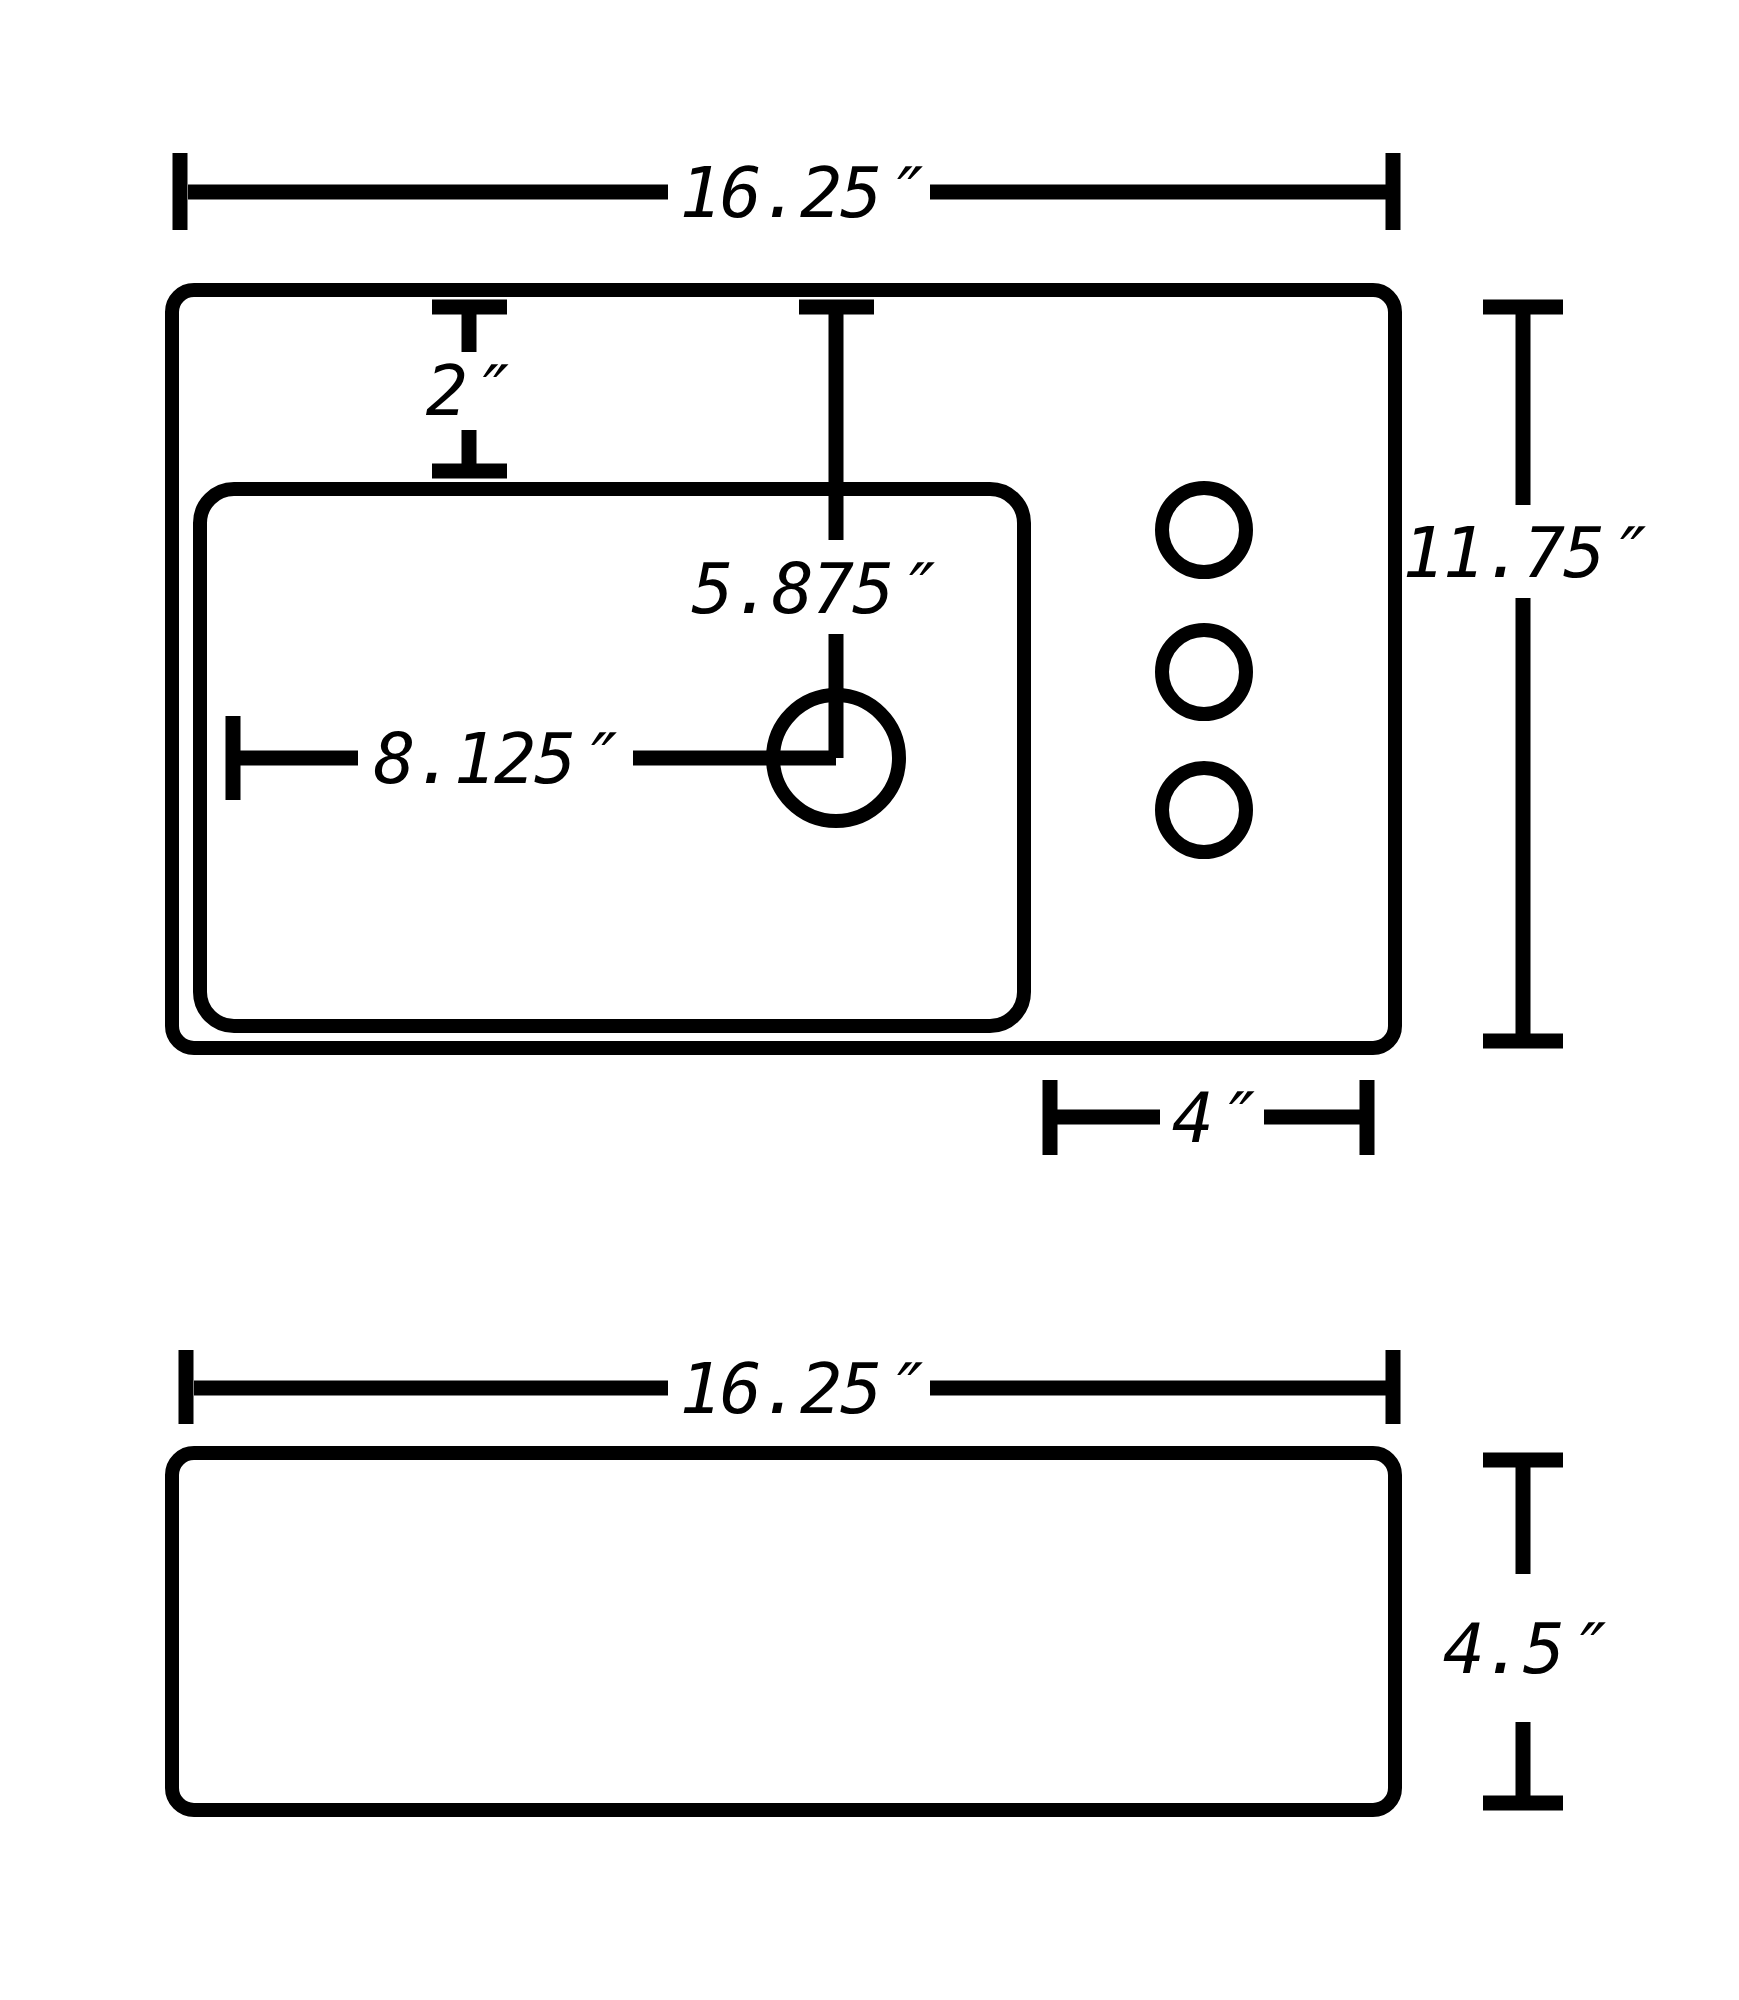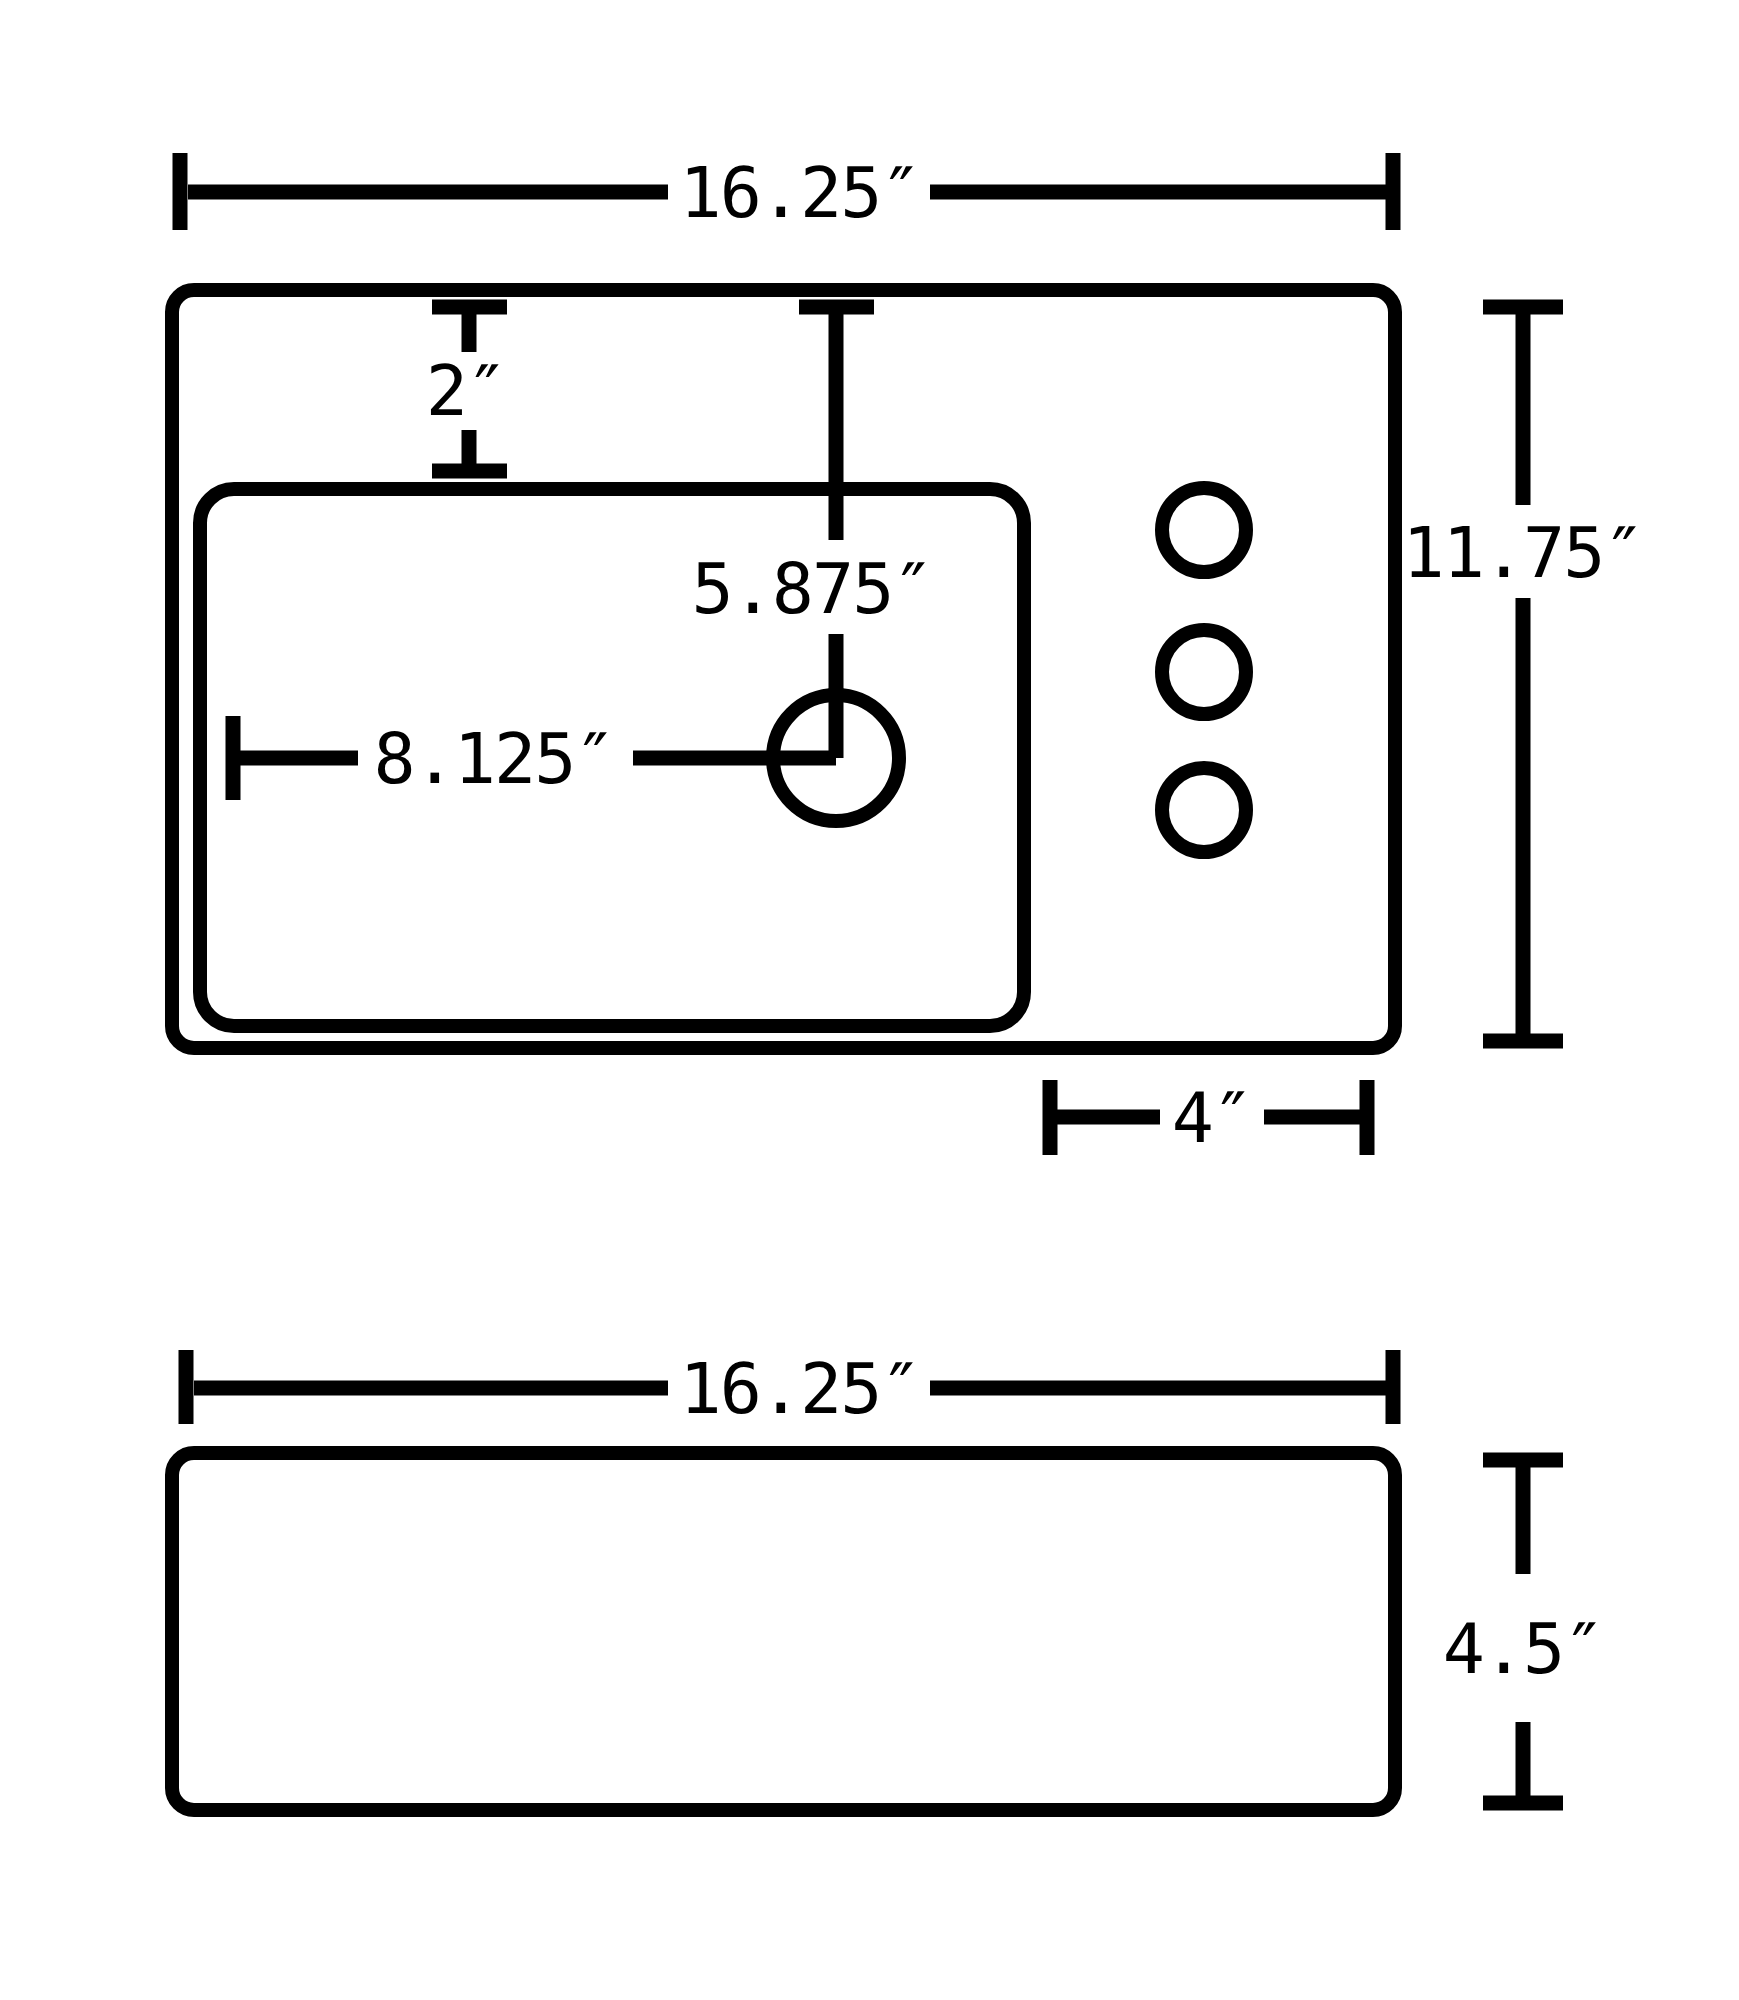--- a/index.html
+++ b/index.html
@@ -5,20 +5,21 @@
   html, body {
     margin: 0;
     padding: 0;
     background: #ffffff;
   }
   .canvas {
     width: 1739px;
     height: 2000px;
     background: #ffffff;
     position: relative;
+    font-style: italic;
   }
   svg {
     display: block;
     width: 1739px;
     height: 2000px;
   }
   .stroke {
     fill: none;
     stroke: #000000;
     stroke-width: 14;

